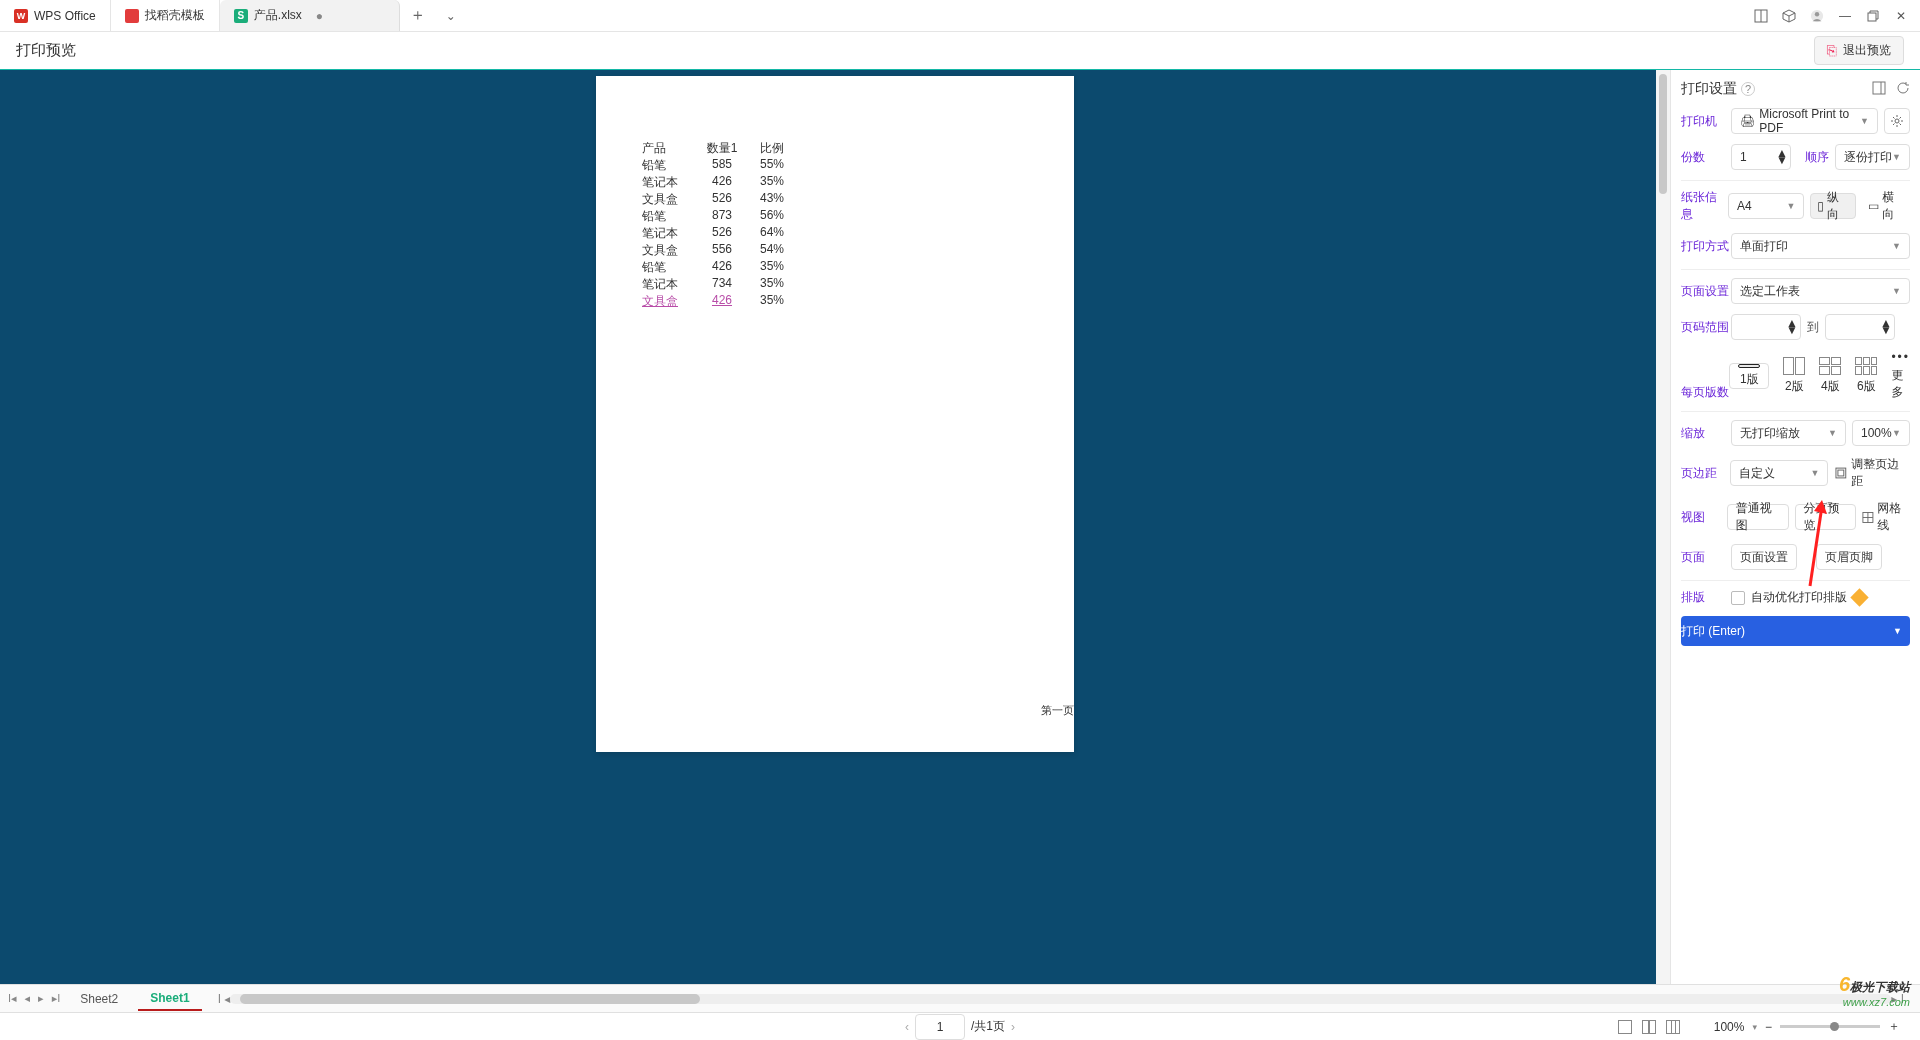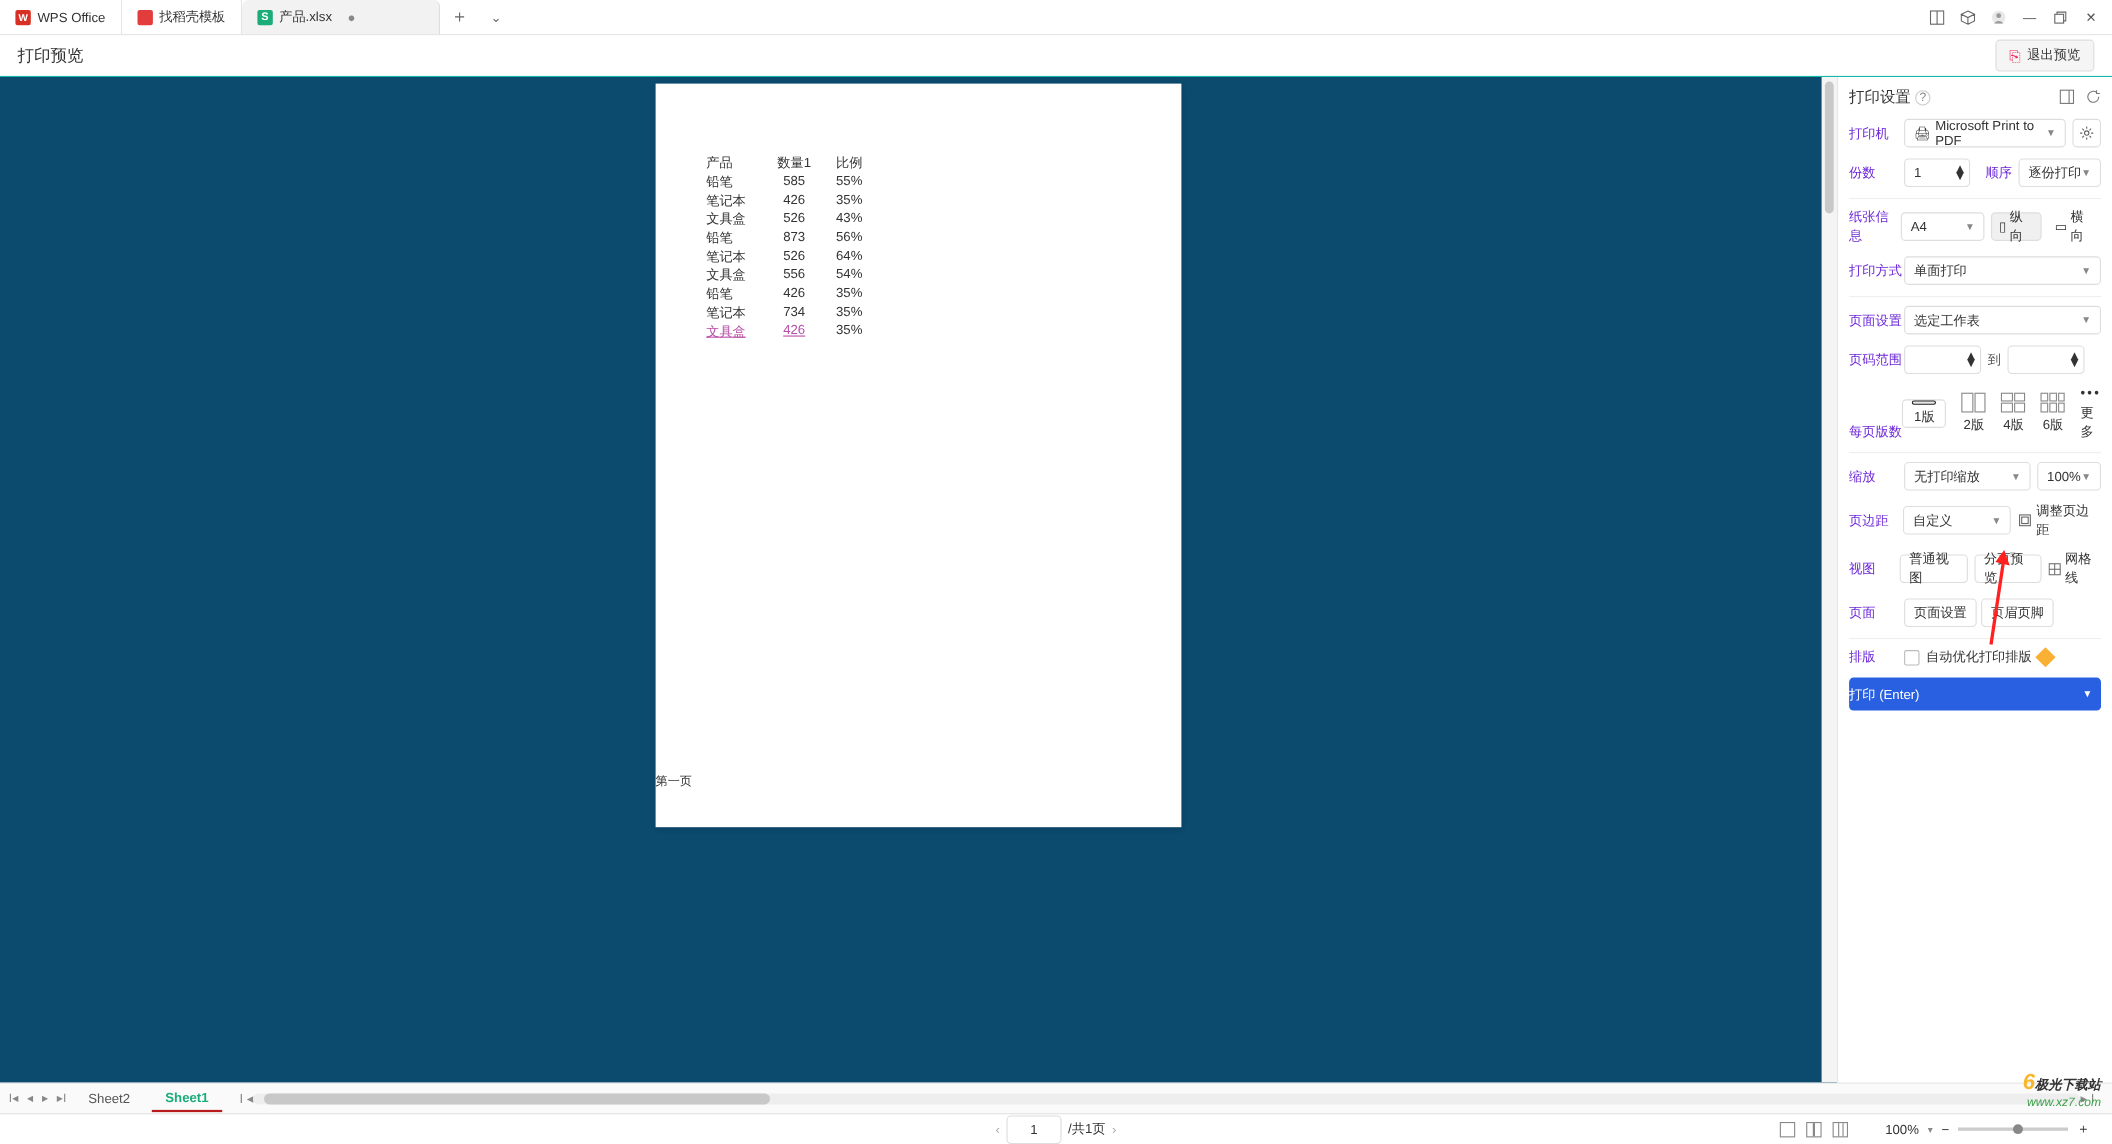--- a/index.html
+++ b/index.html
@@ -22,21 +22,21 @@
 .exit-icon{color:#e25;font-size:13px}
 .main{display:flex;height:calc(100% - 32px - 38px - 28px - 28px)}
 .canvas{flex:1;background:#0c4a6e;position:relative;display:flex;justify-content:center;overflow:hidden}
 .page{width:478px;height:676px;background:#fff;margin-top:6px;box-shadow:0 2px 6px rgba(0,0,0,.15);position:relative;padding:64px 46px}
 .tbl{font-size:11px}
 .tbl .hdr,.tbl .row{display:flex}
 .tbl .c1{width:60px}
 .tbl .c2{width:40px;text-align:center}
 .tbl .c3{width:42px;text-align:right}
 .row.last .c1,.row.last .c2{color:#b84da8;text-decoration:underline}
-.page-foot{position:absolute;bottom:34px;left:0;right:0;text-align:left;font-size:11px}
+.page-foot{position:absolute;bottom:34px;left:0;right:0;text-align:right;font-size:11px}
 .vscroll{position:absolute;right:0;top:0;bottom:0;width:14px;background:#f4f4f4}
 .vthumb{position:absolute;top:4px;left:3px;right:3px;height:120px;background:#c8c8c8;border-radius:4px}
 .panel{width:250px;border-left:1px solid #e5e5e5;background:#fff;padding:10px 10px}
 .panel-head{display:flex;align-items:center;gap:4px;margin-bottom:10px}
 .panel-head .t{font-size:14px}
 .panel-head .help{font-size:11px;color:#888;border:1px solid #ccc;border-radius:50%;width:14px;height:14px;text-align:center;line-height:12px}
 .panel-head .r{margin-left:auto;display:flex;gap:10px}
 .row-f{display:flex;align-items:center;margin-bottom:10px}
 .lbl{width:50px;color:#6d28d9}
 .sel,.inp,.btn-t{border:1px solid #ddd;background:#fff;border-radius:4px;height:26px;display:flex;align-items:center;padding:0 8px;font-size:12px}
@@ -390,21 +390,21 @@
           </svg>
         <span>网格线</span>
       </div>
     </div>
 
     <div class="row-f">
       <span class="lbl">页面</span>
       <div class="btn-t">
           <span>页面设置</span>
         </div>
-      <div class="btn-t" style="margin-left:4px">
+      <div class="btn-t" style="margin-left:19px">
           <span>页眉页脚</span>
         </div>
     </div>
 
     <div class="hr"></div>
 
     <div class="row-f">
       <span class="lbl">排版</span>
       <span class="cb"></span>
       <span>自动优化打印排版</span>

